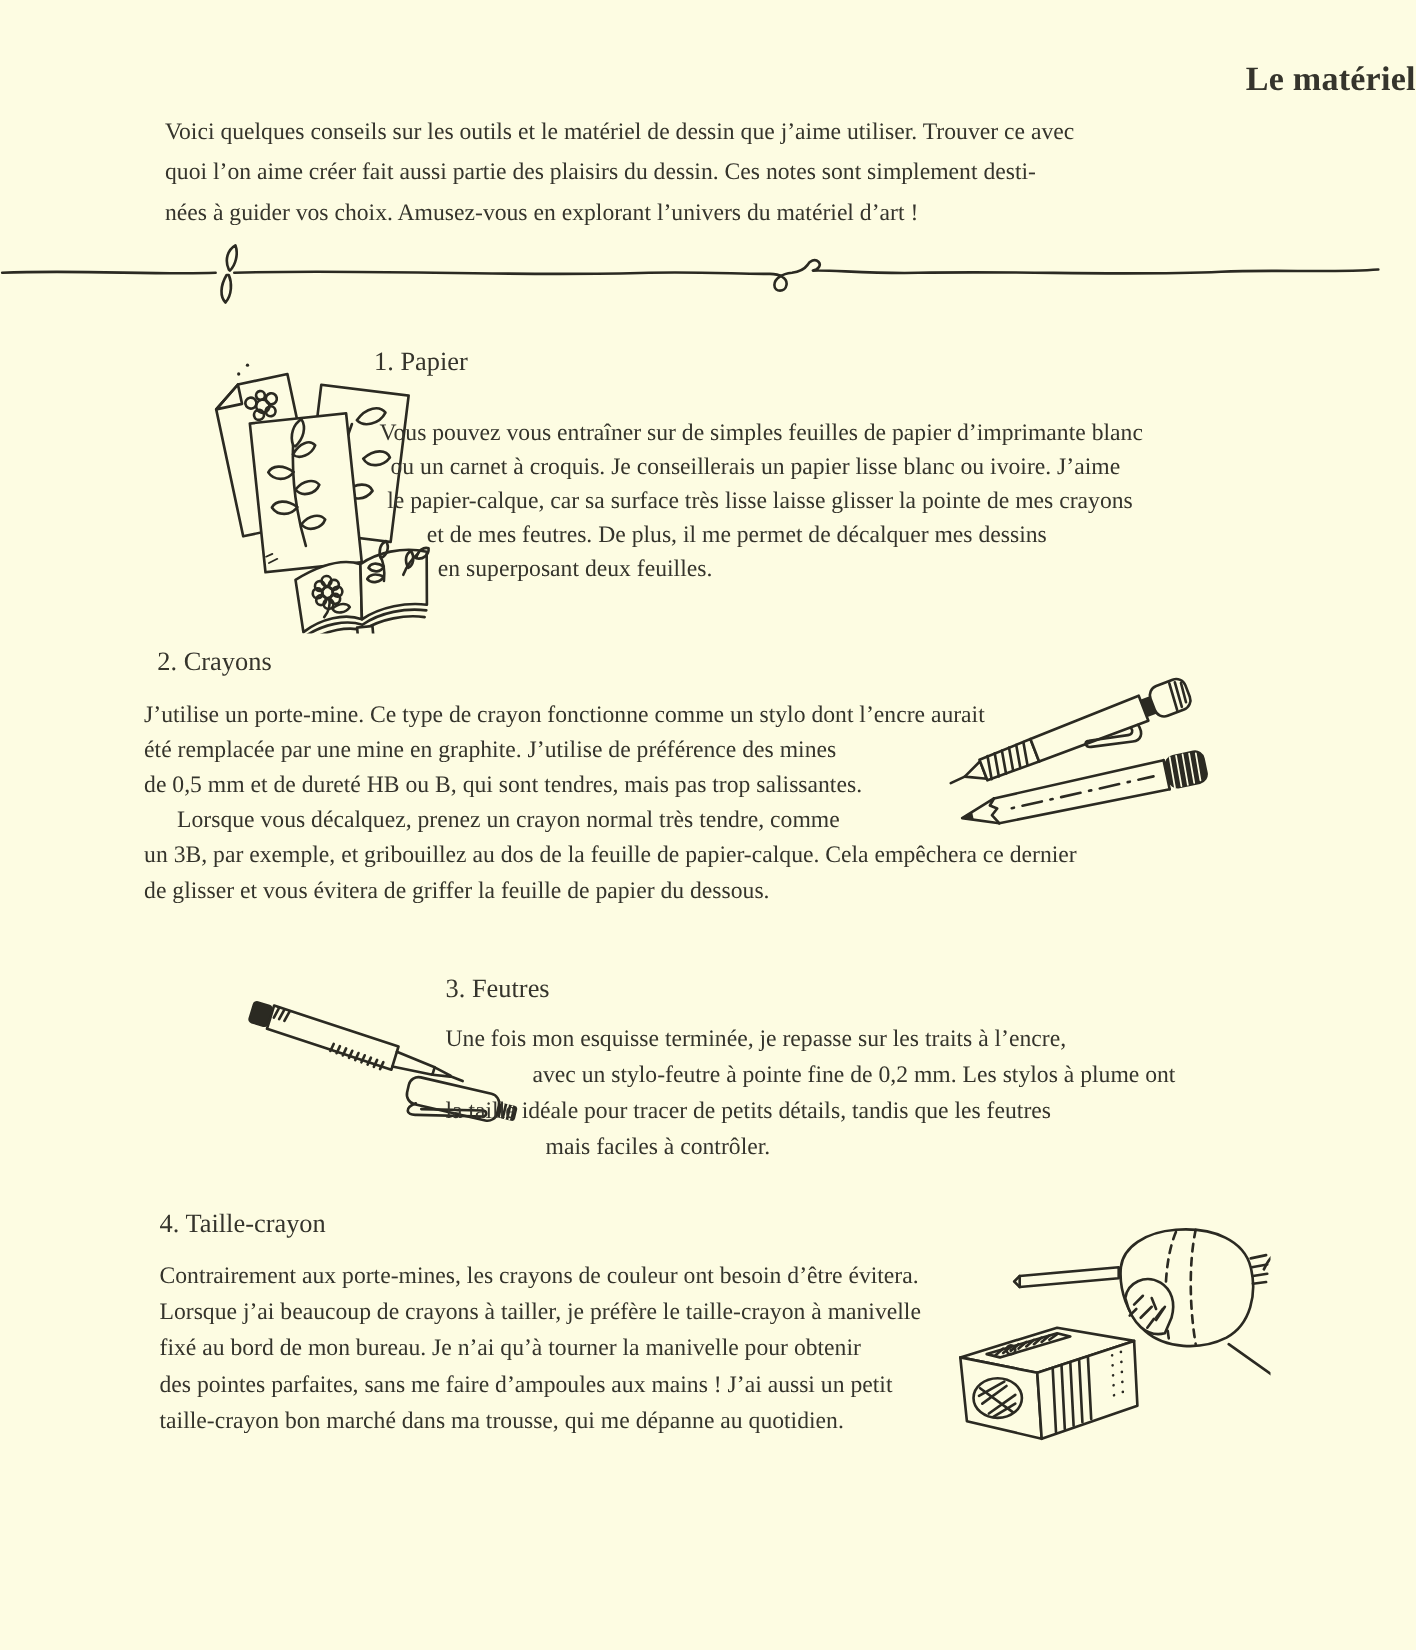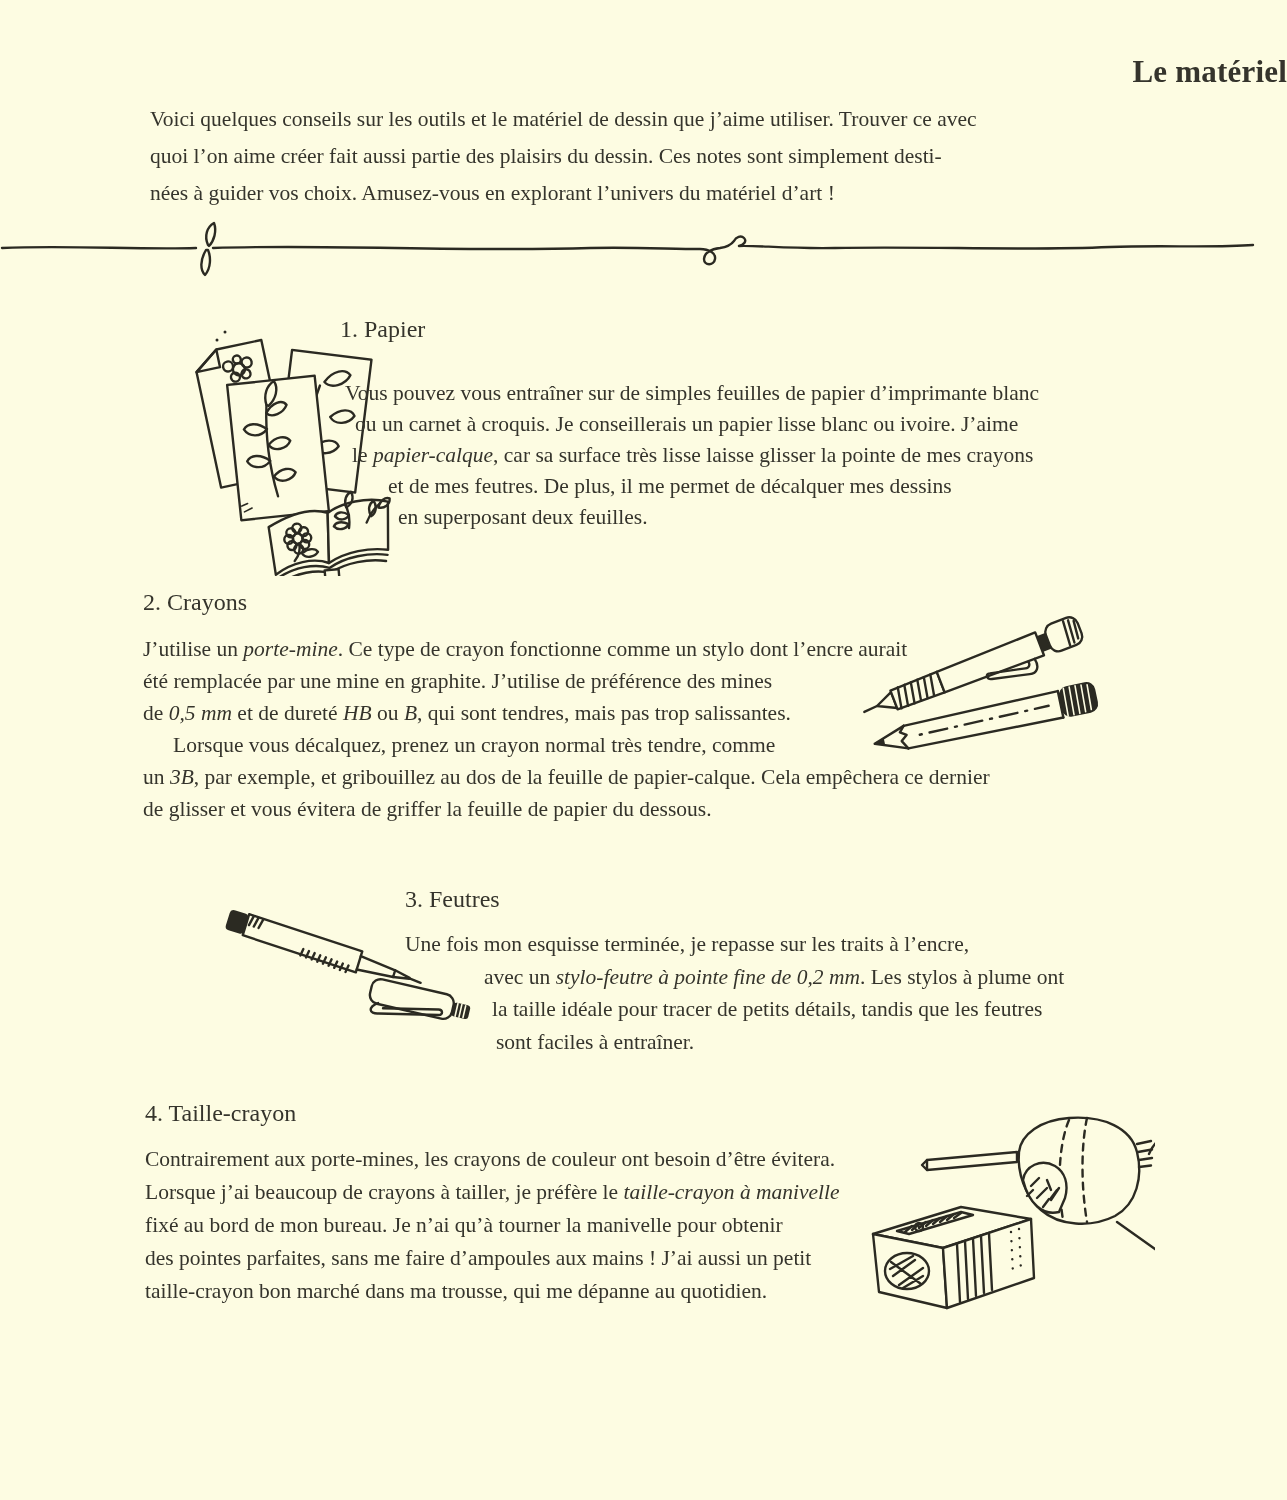--- a/index.html
+++ b/index.html
@@ -8,38 +8,38 @@
     background:#FDFCE2;color:#35342C;
     font-family:"Liberation Serif","DejaVu Serif",serif;
   }
   .abs{position:absolute;}
   #page-title{
     left:0;right:0;top:54px;text-align:right;
     font-size:31px;font-weight:bold;letter-spacing:.2px;
   }
   .para{font-size:21.5px;}
   .para .line{white-space:nowrap;}
-  .it{font-style:italic;margin-top:16px;}
+  .it{margin-top:16px;}
   #intro-p{left:150px;top:101px;line-height:37px;}
   .heading{font-size:24px;font-weight:normal;margin:0;}
   #sec1-h{left:340px;top:316px;}
   #sec1-p{left:340px;top:378px;line-height:31px;}
   #sec1-p .line:nth-child(1){margin-left:5px;}
   #sec1-p .line:nth-child(2){margin-left:15px;}
   #sec1-p .line:nth-child(3){margin-left:12px;}
   #sec1-p .line:nth-child(4){margin-left:48px;}
   #sec1-p .line:nth-child(5){margin-left:58px;}
   #sec2-h{left:143px;top:589px;}
-  #sec2-p{left:143px;top:633px;line-height:32px;}
+  #sec2-p{left:131px;top:633px;line-height:32px;}
   #sec2-p .line:nth-child(4){margin-left:30px;}
   #sec3-h{left:405px;top:886px;font-family:Liberation Serif, serif;}
   #sec3-p{left:405px;top:928px;line-height:32.5px;}
   #sec3-p .line:nth-child(1){}
   #sec3-p .line:nth-child(2){margin-left:79px;text-align:right;}
-  #sec3-p .line:nth-child(3){margin-left:87px;}
+  #sec3-p .line:nth-child(3){}
   #sec3-p .line:nth-child(4){margin-left:91px;}
   #sec4-h{left:145px;top:1100px;}
   #sec4-p{left:145px;top:1143px;line-height:33px;}
   
   #divider{left:0;top:220px;}
   #illo-paper{left:170px;top:318px;}
   #illo-pencils{left:846px;top:606px;}
   #illo-pen{left:222px;top:896px;}
   #illo-sharpener{left:855px;top:1110px;}
   
@@ -185,21 +185,21 @@
     <path class="ink" d="M158,110 C149,116 151,123 161,120 L220,108 C224,107 223,101.5 218,102.8 L164,114"></path>
     <rect class="fillink" x="232" y="92" width="17" height="14" rx="3"></rect>
     <path class="bgline" d="M236,92.5 L236,105.5 M240,92.5 L240,105.5 M244,93 L244,105"></path>
   </g>
 </svg>
 <h2 class="abs heading" id="sec3-h">3. Feutres</h2>
 <div class="abs para" id="sec3-p">
     <div class="line"><span>Une fois mon esquisse terminée, je repasse sur les traits à l’encre,</span></div>
     <div class="line"><span>avec un </span><span class="it">stylo-feutre à pointe fine de 0,2 mm</span><span>. Les stylos à plume ont</span></div>
     <div class="line"><span>la taille idéale pour tracer de petits détails, tandis que les feutres</span></div>
-    <div class="line"><span>sont faciles à entraîner.</span></div>
+    <div class="line"><span>mais faciles à contrôler.</span></div>
   </div>
 
 <h2 class="abs heading" id="sec4-h">4. Taille-crayon</h2>
 <div class="abs para" id="sec4-p">
     <div class="line"><span>Contrairement aux porte-mines, les crayons de couleur ont besoin d’être évitera.</span></div>
     <div class="line"><span>Lorsque j’ai beaucoup de crayons à tailler, je préfère le </span><span class="it">taille-crayon à manivelle</span></div>
     <div class="line"><span>fixé au bord de mon bureau. Je n’ai qu’à tourner la manivelle pour obtenir</span></div>
     <div class="line"><span>des pointes parfaites, sans me faire d’ampoules aux mains ! J’ai aussi un petit</span></div>
     <div class="line"><span>taille-crayon bon marché dans ma trousse, qui me dépanne au quotidien.</span></div>
   </div>

